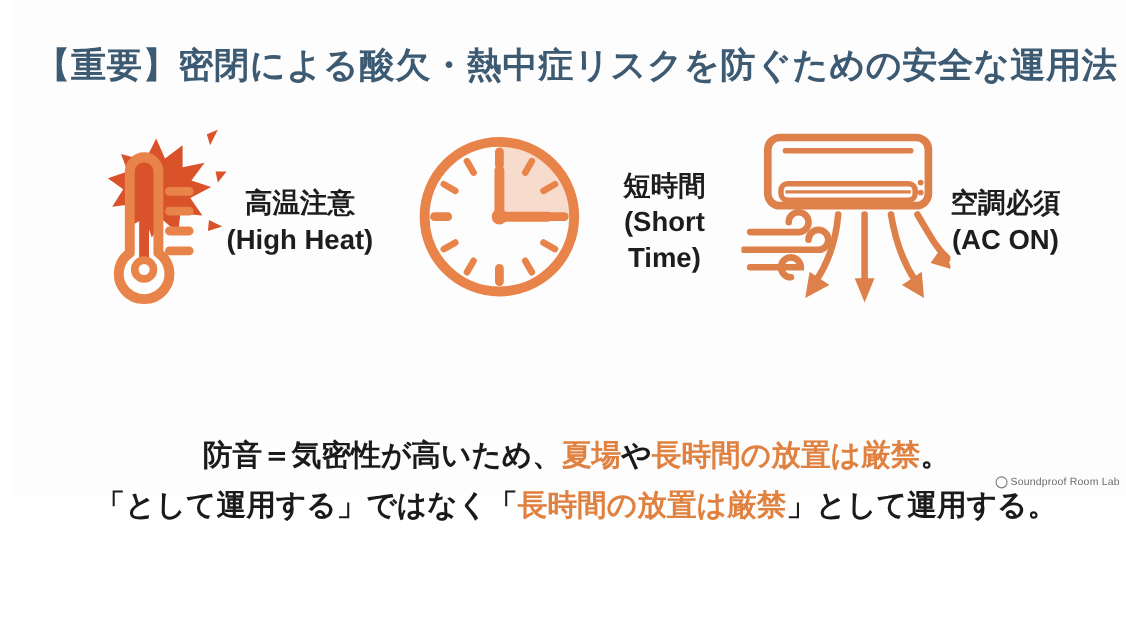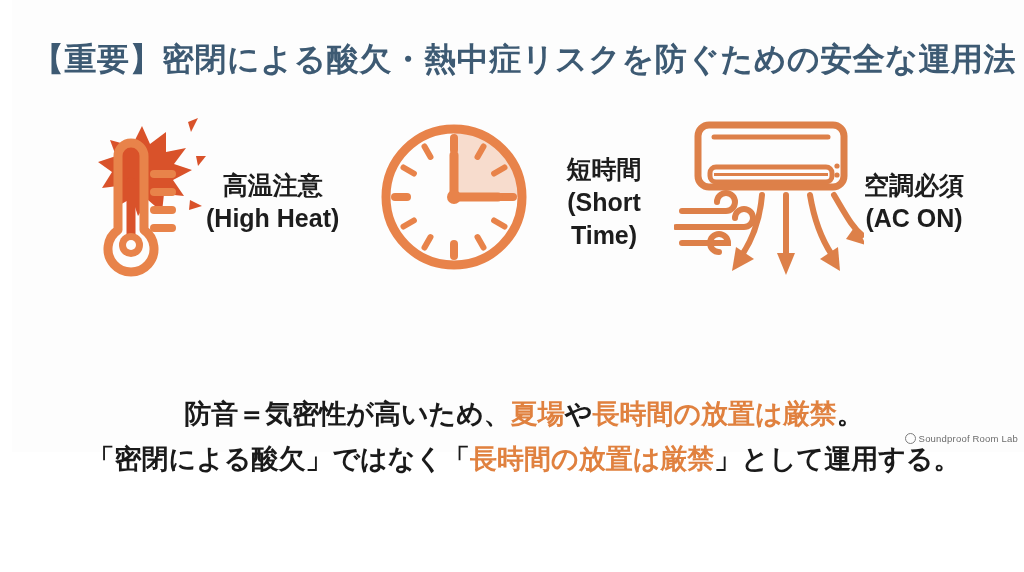--- a/index.html
+++ b/index.html
@@ -222,21 +222,21 @@
       <div class="icon-caption">
         <span class="jp">空調必須</span>
         <span class="en">(AC ON)</span>
       </div>
     </div>
 
   </div>
 
   <div class="body-text">
     <div class="body-line"><span>防音＝気密性が高いため、</span><span class="hl">夏場</span><span>や</span><span class="hl">長時間の放置は厳禁</span><span>。</span></div>
-    <div class="body-line"><span>「密閉による酸欠」ではなく「</span><span class="hl">長時間の放置は厳禁</span><span>」として運用する。</span></div>
+    <div class="body-line"><span>「として運用する」ではなく「</span><span class="hl">長時間の放置は厳禁</span><span>」として運用する。</span></div>
   </div>
 
   <div class="footer">
     <span class="footer-mark"></span>
     <span>Soundproof Room Lab</span>
   </div>
 
 </div>
 
 </body></html>

